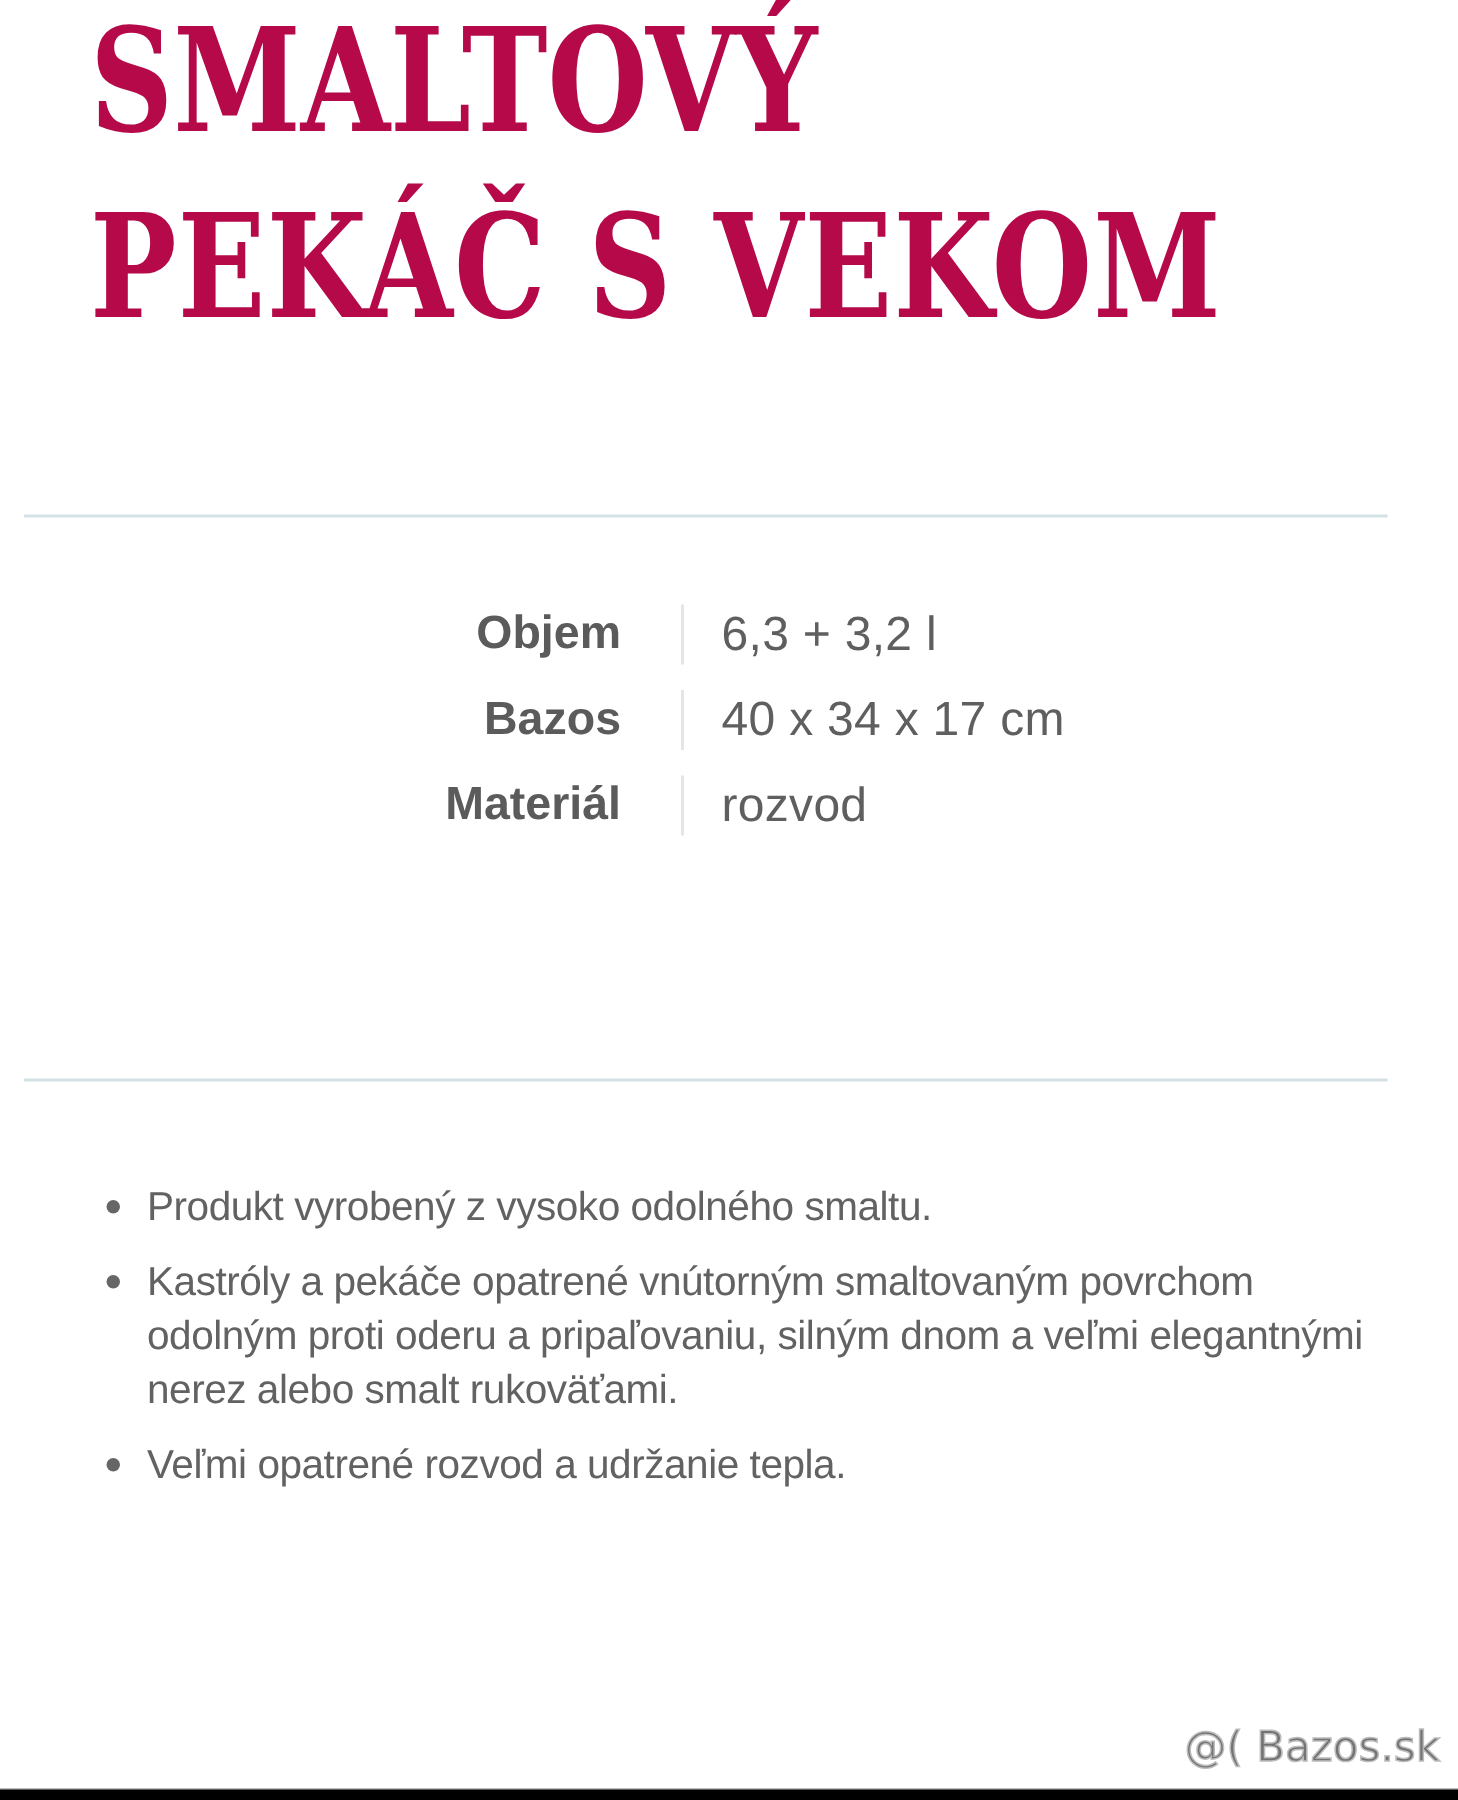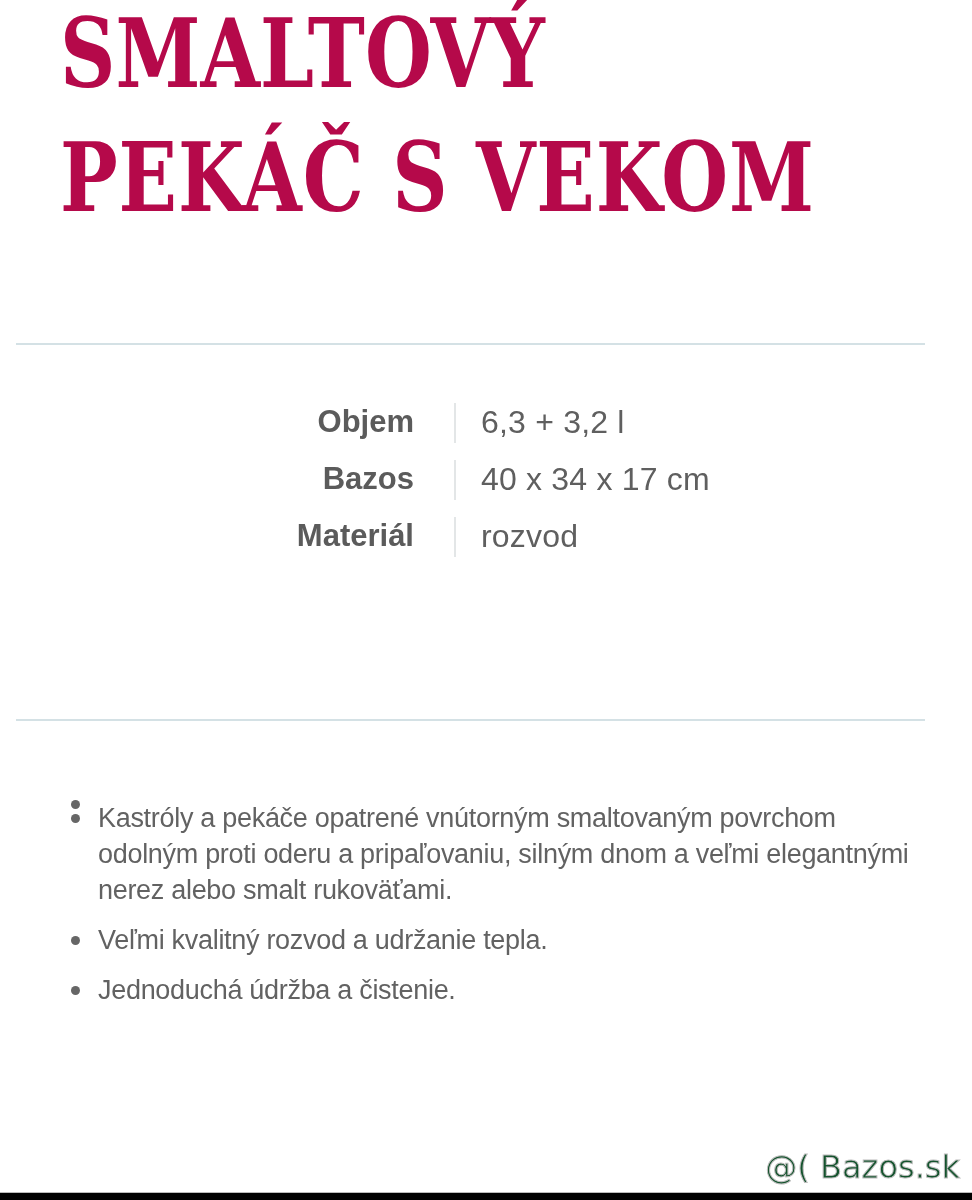--- a/index.html
+++ b/index.html
@@ -109,23 +109,23 @@
       width: 9px;
       height: 9px;
       border-radius: 50%;
       background: #666666;
     }
 
     .watermark {
       position: absolute;
       right: 12px;
       top: 1148px;
-      font-size: 32px;
+      font-size: 28px;
       font-family: "DejaVu Sans", sans-serif;
-      color: #14532d;
+      color: #737373;
       -webkit-text-stroke: 1px #bdbdbd;
       letter-spacing: 0px;
       white-space: nowrap;
     }
     .bottom-bar {
       position: absolute;
       left: 0;
       top: 1192px;
       width: 972px;
       height: 8px;
@@ -159,30 +159,27 @@
     <span class="spec-sep"></span>
     <span class="spec-value">rozvod</span>
   </div>
 </div>
 
 <div class="divider bottom"></div>
 
 <ul class="features">
   <li class="feature">
     <span class="bullet"></span>
+    <span>Produkt vyrobený z vysoko odolného smaltu.</span>
   </li>
   <li class="feature">
     <span class="bullet"></span>
     <span>Kastróly a pekáče opatrené vnútorným smaltovaným povrchom odolným proti oderu a pripaľovaniu, silným dnom a veľmi elegantnými nerez alebo smalt rukoväťami.</span>
   </li>
   <li class="feature">
     <span class="bullet"></span>
-    <span>Veľmi kvalitný rozvod a udržanie tepla.</span>
-  </li>
-  <li class="feature">
-    <span class="bullet"></span>
-    <span>Jednoduchá údržba a čistenie.</span>
+    <span>Veľmi opatrené rozvod a udržanie tepla.</span>
   </li>
 </ul>
 
 <div class="watermark">@( Bazos.sk</div>
 
 <div class="bottom-bar"></div>
 
 </body></html>

